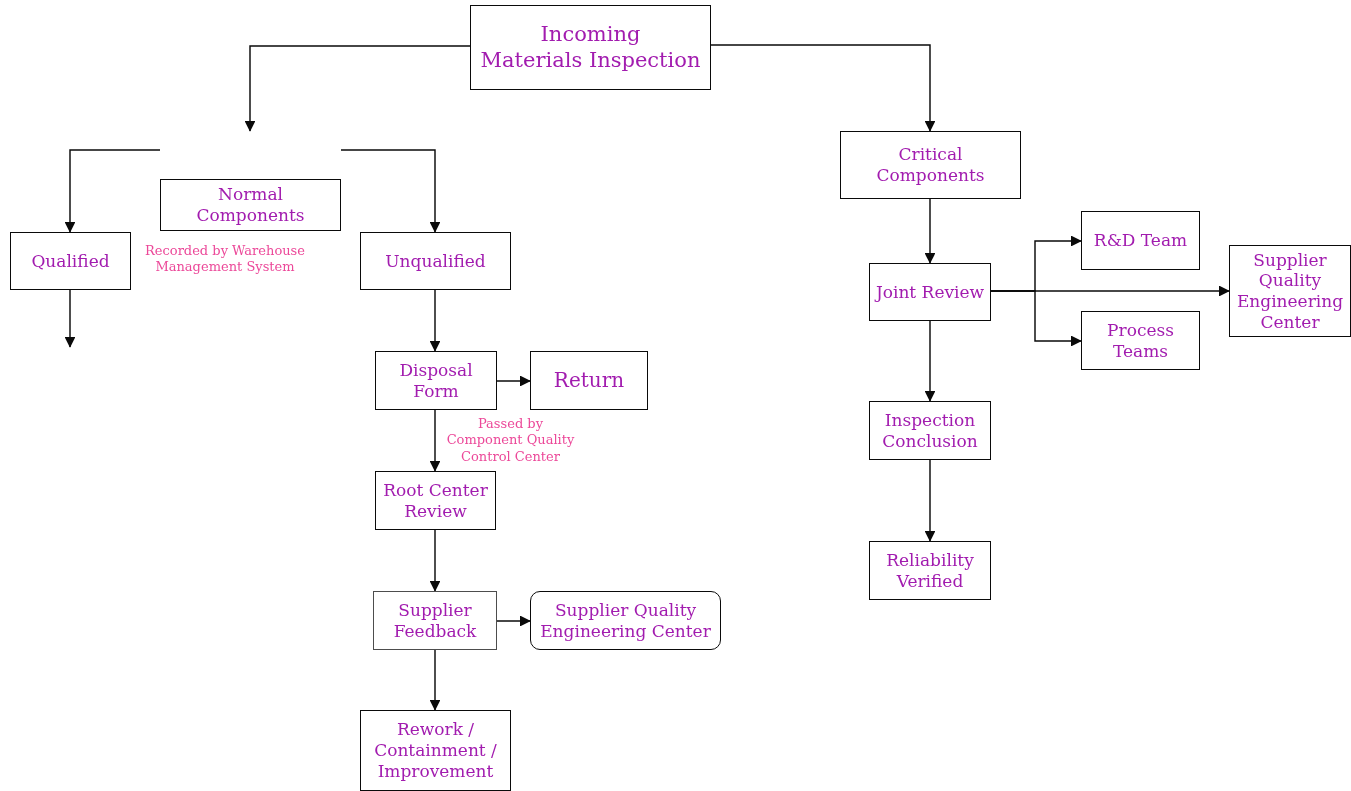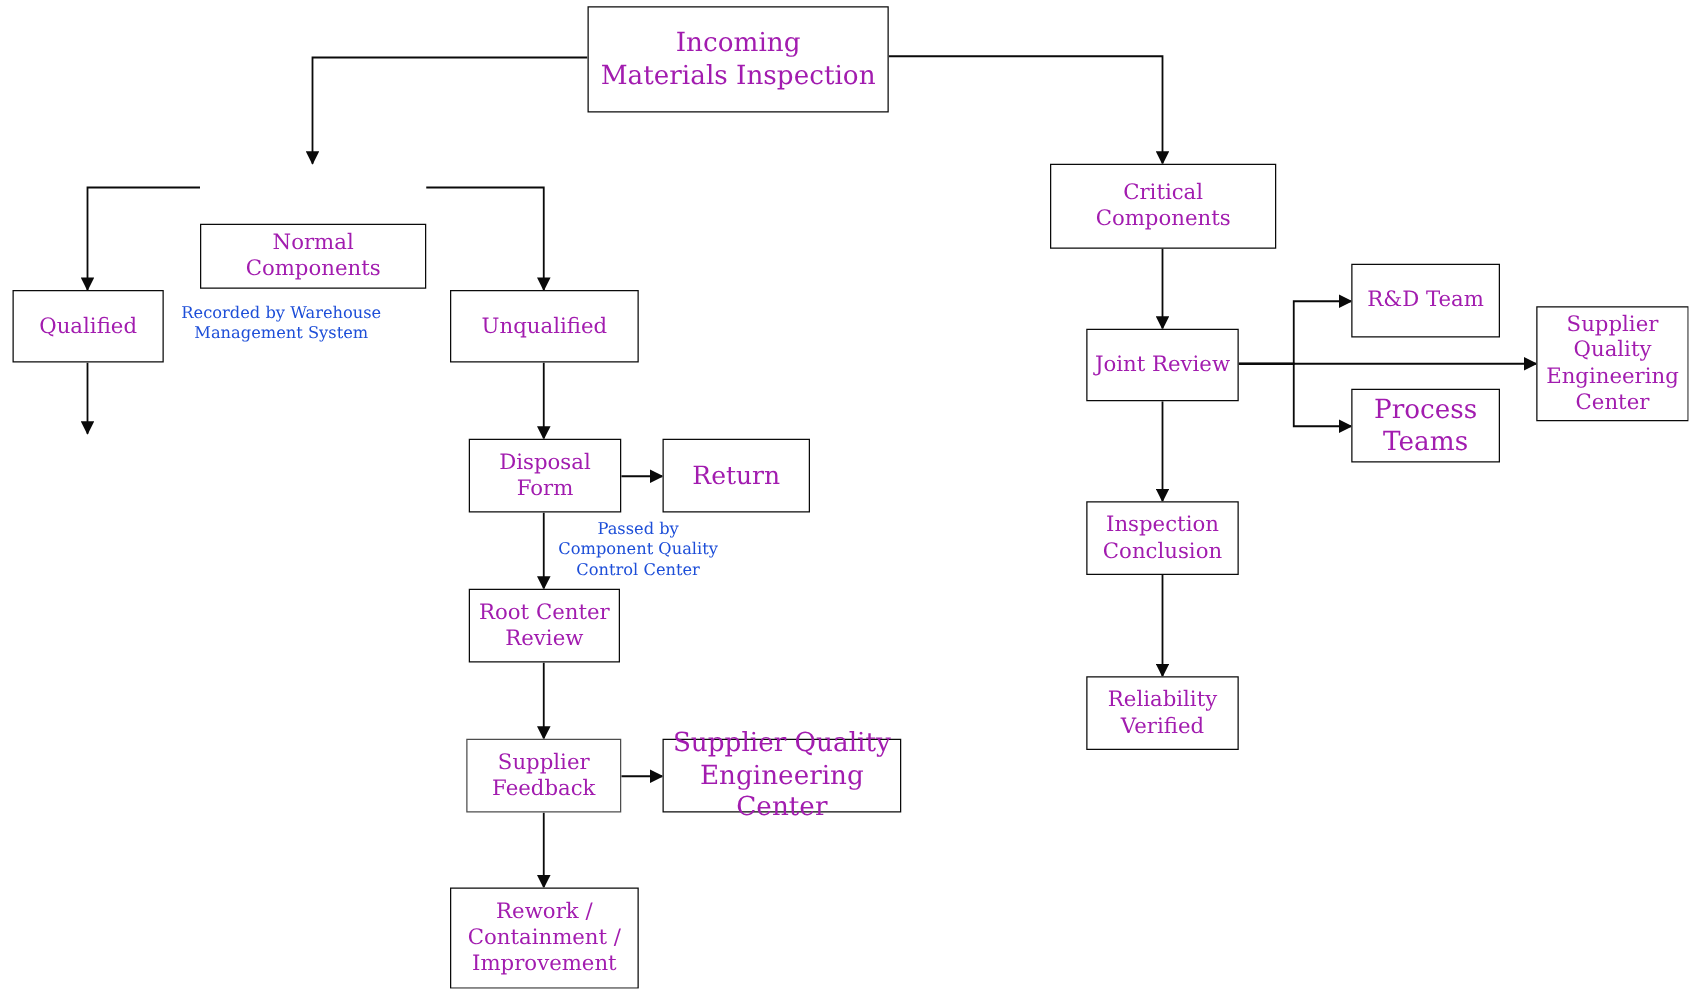--- a/index.html
+++ b/index.html
@@ -37,21 +37,21 @@
     line-height: 1.22;
     white-space: pre-line;
     padding: 2px 4px;
   }
   .node.gray-edge {
     border-color: #4d4d4d;
   }
   .note {
     position: absolute;
     text-align: center;
-    color: #1d4ed8;
+    color: #ec4899;
     line-height: 1.25;
     white-space: pre-line;
     font-size: 13px;
   }
 </style>
 </head>
 <body>
 
 <div id="canvas" style="background: rgb(255, 255, 255);">
 
@@ -106,28 +106,28 @@
   <div class="node" style="left: 840px; top: 131px; width: 181px; height: 68px; font-size: 17px;">Critical Components</div>
   <div class="node" style="left: 10px; top: 232px; width: 121px; height: 58px; font-size: 17px;">Qualified</div>
   <div class="node" style="left: 360px; top: 232px; width: 151px; height: 58px; font-size: 17px;">Unqualified</div>
   <div class="node" style="left: 375px; top: 351px; width: 122px; height: 59px; font-size: 17px;">Disposal
 Form</div>
   <div class="node" style="left: 530px; top: 351px; width: 118px; height: 59px; font-size: 20px;">Return</div>
   <div class="node" style="left: 375px; top: 471px; width: 121px; height: 59px; font-size: 17px;">Root Center
 Review</div>
   <div class="node gray-edge" style="left: 373px; top: 591px; width: 124px; height: 59px; font-size: 17px;">Supplier
 Feedback</div>
-  <div class="node" style="left: 530px; top: 591px; width: 191px; height: 59px; font-size: 21px;">Supplier Quality
+  <div class="node" style="left: 530px; top: 591px; width: 191px; height: 59px; font-size: 17px; border-radius: 10px;">Supplier Quality
 Engineering Center</div>
   <div class="node" style="left: 360px; top: 710px; width: 151px; height: 81px; font-size: 17px;">Rework /
 Containment /
 Improvement</div>
   <div class="node" style="left: 869px; top: 263px; width: 122px; height: 58px; font-size: 17px;">Joint Review</div>
   <div class="node" style="left: 1081px; top: 211px; width: 119px; height: 59px; font-size: 17px;">R&amp;D Team</div>
-  <div class="node" style="left: 1081px; top: 311px; width: 119px; height: 59px; font-size: 21px;">Process
+  <div class="node" style="left: 1081px; top: 311px; width: 119px; height: 59px; font-size: 17px;">Process
 Teams</div>
   <div class="node" style="left: 1229px; top: 245px; width: 122px; height: 92px; font-size: 17px;">Supplier
 Quality
 Engineering
 Center</div>
   <div class="node" style="left: 869px; top: 401px; width: 122px; height: 59px; font-size: 17px;">Inspection
 Conclusion</div>
   <div class="node" style="left: 869px; top: 541px; width: 122px; height: 59px; font-size: 17px;">Reliability
 Verified</div>
 

